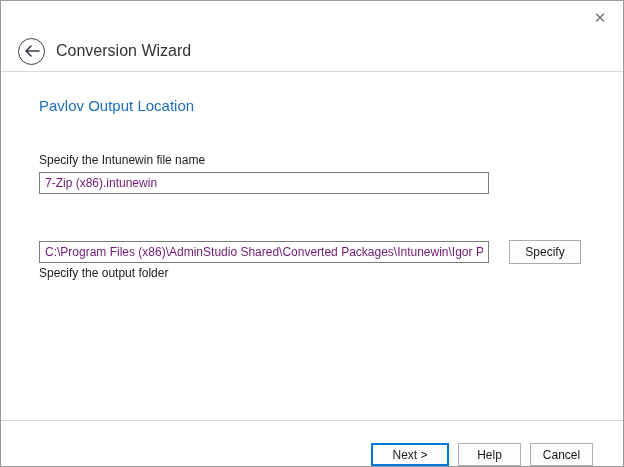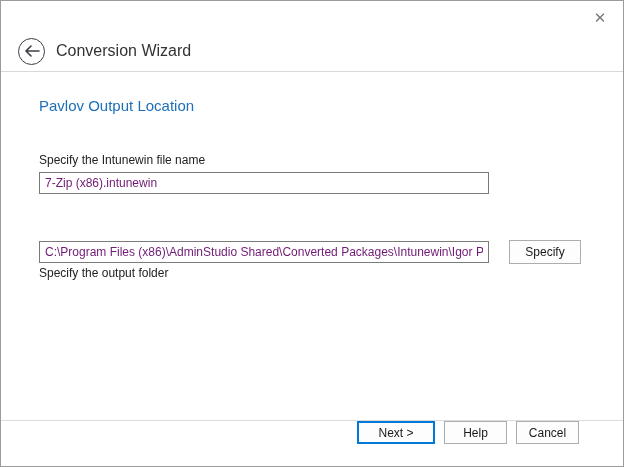--- a/index.html
+++ b/index.html
@@ -116,24 +116,24 @@
   }
 
   
   .footer {
     position: absolute;
     left: 0; right: 0; bottom: 0;
     height: 46px;
     border-top: 1px solid #dcdcdc;
     background: #ffffff;
     display: flex;
-    align-items: flex-start;
+    align-items: flex-end;
     justify-content: flex-end;
     gap: 9px;
-    padding-right: 44px;
+    padding-right: 30px;
   }
   .next-btn {
     width: 78px;
     border: 1px solid var(--color-accent, #0078d7);
     box-shadow: inset 0 0 0 1px var(--color-accent, #0078d7);
   }
   .cancel-btn, .help-btn { width: 63px; }
 </style>
 </head>
 <body>

